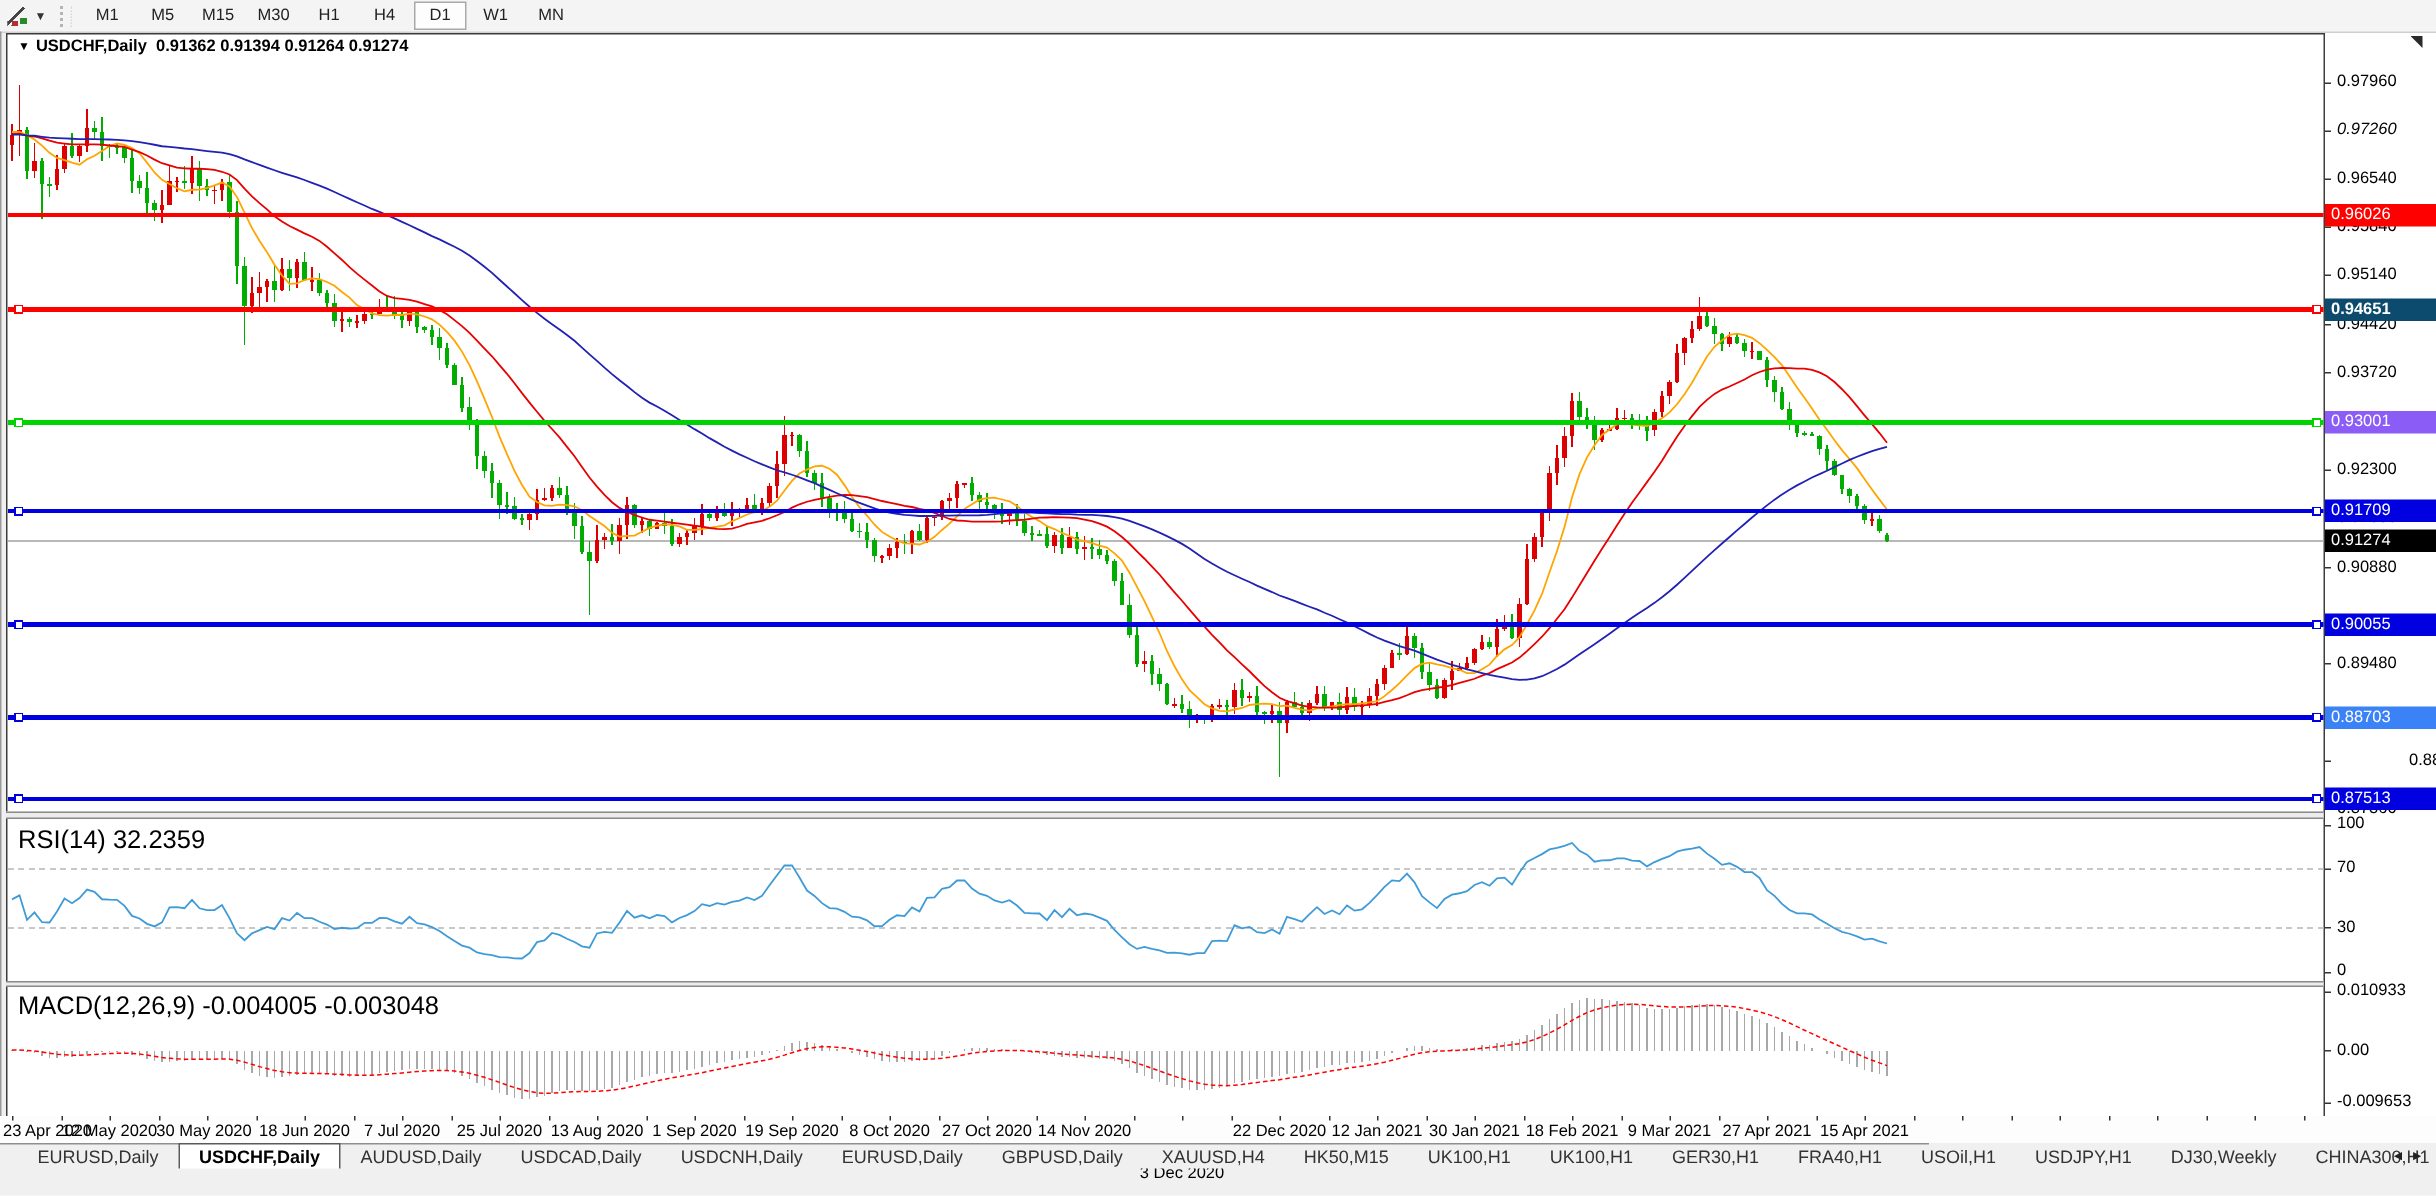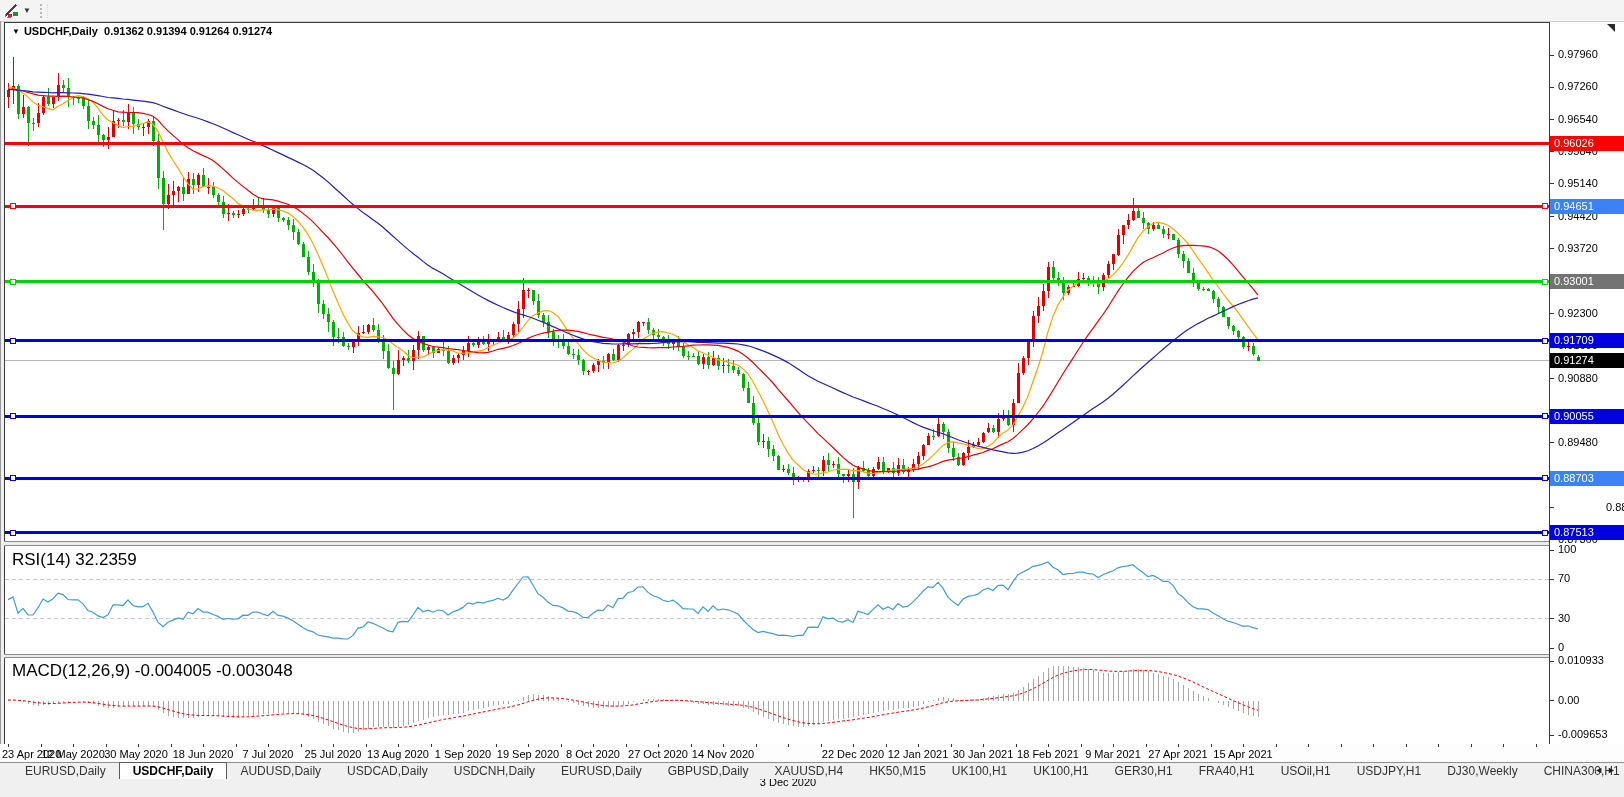--- a/index.html
+++ b/index.html
@@ -40,21 +40,21 @@
   .hline-label{position:absolute;left:1550px;width:70px;height:15px;line-height:15px;
                font-size:11px;color:#fff;padding-left:4px;z-index:5;}
 
   
   .date-axis{position:absolute;left:0;top:744px;width:1624px;height:18px;background:#fdfdfd;}
   .dtick{position:absolute;top:0;width:1px;height:3px;background:#333;}
   .dlabel{position:absolute;top:4px;font-size:11px;color:#000;white-space:nowrap;transform:translateX(-50%);}
   .dlabel.first{transform:none;}
 
   
-  .tabbar{position:absolute;left:0;top:762px;width:1624px;height:17px;background:#f0f0f0;
+  .tabbar{position:absolute;left:0;top:762px;width:1286px;height:17px;background:#f0f0f0;
           border-top:1px solid #8f8f8f;display:flex;align-items:stretch;padding-left:12px;box-sizing:border-box;}
   .tab{font-size:12px;color:#333;line-height:16px;padding:0 13px;white-space:nowrap;cursor:default;}
   .tab.active{background:#fff;border:1px solid #5a5a5a;border-bottom:none;font-weight:bold;color:#000;margin-top:-1px;line-height:17px;}
   .tabsep{width:1px;background:#adadad;margin:3px 0;}
   .tab-arrows{position:absolute;right:4px;top:765px;font-size:9px;color:#222;letter-spacing:4px;}
 </style>
 </head>
 <body>
 
 <div id="app">
@@ -63,20 +63,31 @@
     <div class="tool-group">
       <svg class="tool-icon" width="16" height="14" viewBox="0 0 16 14">
         <path d="M1 12 L10 3 M10 3 l2 -2" stroke="#444" stroke-width="1.5" fill="none"></path>
         <path d="M3 13 l4 0 M1 10 l0 3" stroke="#777" stroke-width="1" fill="none"></path>
         <rect x="9" y="8" width="5" height="4" fill="#2a8a2a"></rect>
         <rect x="4" y="10" width="4" height="3" fill="#b03030"></rect>
       </svg>
       <span class="dd-arrow">▼</span>
     </div>
     <div class="grip"></div>
+    <div style="display:flex" id="tfButtons">
+        <div class="tf-btn">M1</div>
+        <div class="tf-btn">M5</div>
+        <div class="tf-btn">M15</div>
+        <div class="tf-btn">M30</div>
+        <div class="tf-btn">H1</div>
+        <div class="tf-btn">H4</div>
+        <div class="tf-btn active">D1</div>
+        <div class="tf-btn">W1</div>
+        <div class="tf-btn">MN</div>
+      </div>
   </div>
 
   <div class="edge-line"></div>
   <div class="plot-frame"></div>
   <div class="axis-col"></div>
 
   <svg id="mainSvg" width="1544" height="519" viewBox="0 0 1544 519">
       <line x1="0" y1="338.6515344000002" x2="1544" y2="338.6515344000002" stroke="#b8b8b8" stroke-width="1"></line>
       <path d="M3 60.5V85.5M8 34.8V82.2M18 73.3V96.4M33 81.4V104.8M38 73.5V93.1M48 74.8V86.0M53 50.8V79.4M103 104.7V126.8M108 88.4V114.7M113 96.3V105.7M123 81.9V107.1M138 101.7V114.1M143 97.2V112.3M163 162.4V186.7M168 159.4V185.0M173 163.8V179.5M183 150.0V172.1M193 150.9V170.0M203 155.9V171.7M223 182.4V199.0M233 187.9V196.4M238 183.0V193.8M248 177.2V187.5M268 182.8V195.4M348 319.2V331.4M353 303.8V324.4M358 303.2V312.2M363 301.5V311.8M393 328.0V353.2M398 333.5V344.0M408 323.1V347.5M413 309.0V337.1M423 323.3V333.4M433 326.2V330.9M448 333.4V342.6M453 330.7V341.4M458 323.5V337.7M463 314.0V334.7M473 315.0V325.5M483 312.4V328.6M488 316.8V322.8M493 309.9V319.5M503 310.3V321.6M508 300.0V315.3M513 278.9V310.2M518 255.6V295.5M523 266.0V275.5M583 348.0V353.0M588 340.9V351.0M593 336.8V350.3M603 331.2V347.3M613 322.1V339.7M618 321.1V328.8M623 311.4V324.9M628 306.7V317.8M633 298.9V316.4M638 300.0V303.6M668 318.4V327.7M698 332.4V346.8M708 329.0V343.6M718 335.5V351.1M758 411.8V425.7M778 443.1V450.3M793 453.7V460.1M803 447.0V459.6M808 444.1V450.6M818 433.5V453.9M828 439.2V446.2M843 447.3V459.9M853 444.4V466.9M868 444.7V458.4M873 435.2V447.7M883 446.2V451.3M893 435.7V454.0M903 445.4V454.5M908 436.7V450.2M913 430.4V448.4M918 421.5V437.8M923 411.4V423.3M933 393.7V414.7M958 430.0V444.2M963 418.4V438.3M968 420.3V425.6M973 415.7V424.1M978 410.1V421.4M983 401.2V411.4M993 390.5V415.9M998 388.0V398.6M1008 376.8V409.5M1013 340.9V381.1M1018 333.5V352.8M1023 318.2V342.6M1028 288.6V325.4M1033 274.5V301.0M1038 262.4V289.4M1043 240.2V276.2M1063 263.3V272.5M1068 259.5V265.1M1073 249.7V264.8M1078 251.1V259.9M1098 250.5V268.7M1103 238.5V256.1M1108 231.5V247.6M1113 207.0V233.5M1118 202.9V221.6M1123 191.8V206.5M1128 176.1V198.5M1148 199.5V209.1M1163 206.2V217.0M1243 319.3V328.8" stroke="#dd0000" stroke-width="1" fill="none"></path>
       <path d="M13 62.4V97.0M23 83.6V124.0M28 96.0V109.1M43 66.4V83.6M58 58.4V70.7M63 56.0V85.1M68 74.1V83.1M73 74.0V80.7M78 74.2V86.7M83 77.1V106.9M88 94.6V107.3M93 92.8V120.1M98 111.5V125.1M118 88.4V104.3M128 85.1V111.9M133 97.3V108.4M148 94.4V123.6M153 112.2V167.1M158 149.4V208.1M178 155.3V179.1M188 151.3V172.2M198 146.2V165.0M208 160.1V175.5M213 171.3V182.5M218 173.9V195.9M228 189.1V196.0M243 185.4V190.9M253 175.4V183.3M258 175.6V190.5M263 183.0V196.4M273 184.4V199.8M278 195.3V200.0M283 194.6V207.8M288 196.8V218.1M293 206.9V223.2M298 220.0V234.9M303 229.0V252.9M308 242.4V264.7M313 257.1V290.8M318 278.4V296.6M323 286.4V310.0M328 298.0V323.9M333 306.0V320.9M338 309.6V324.6M343 320.6V328.0M368 296.3V309.8M373 301.9V321.4M378 313.4V337.2M383 322.3V347.0M388 338.7V387.7M403 327.5V341.1M418 313.9V329.7M428 324.2V335.5M438 320.2V333.9M443 324.2V341.9M468 318.0V325.0M478 313.6V322.6M498 307.6V318.3M528 267.6V282.7M533 272.3V295.9M538 291.0V304.7M543 293.3V315.9M548 307.3V323.6M553 313.0V325.6M558 311.8V326.8M563 317.0V332.9M568 326.8V336.8M573 326.7V343.1M578 336.5V352.8M598 334.0V347.3M608 327.3V338.7M643 295.9V311.8M648 306.2V318.8M653 306.8V318.9M658 313.9V324.1M663 313.2V327.0M673 313.9V328.5M678 320.5V335.5M683 328.9V338.4M688 331.1V335.0M693 328.9V343.4M703 329.8V347.4M713 332.9V347.6M723 336.5V350.8M728 338.2V350.9M733 344.7V354.1M738 350.5V368.9M743 360.2V381.2M748 374.2V403.0M753 393.1V422.8M763 414.8V434.8M768 423.2V438.5M773 433.4V448.3M783 441.6V453.2M788 445.3V463.3M798 456.6V460.4M813 444.6V456.3M823 430.9V448.8M833 435.0V458.2M838 452.2V460.7M848 446.0V496.1M858 439.2V450.0M863 446.2V456.3M878 435.1V452.1M888 440.1V456.1M898 436.6V451.8M928 406.7V418.2M938 399.7V416.6M943 406.5V430.8M948 420.1V438.5M953 430.9V444.2M988 402.9V410.9M1003 387.6V404.1M1048 239.2V260.8M1053 249.9V264.2M1058 255.4V278.1M1083 253.9V264.0M1088 254.0V264.7M1093 255.1V272.0M1133 185.1V196.2M1138 190.2V207.2M1143 199.9V211.8M1153 200.4V207.1M1158 204.2V216.0M1168 211.7V218.2M1173 216.0V236.2M1178 228.7V246.2M1183 236.0V251.4M1188 245.7V264.8M1193 260.5V269.4M1198 265.2V268.6M1203 266.2V268.8M1208 267.8V281.4M1213 274.7V291.2M1218 283.8V295.4M1223 294.6V307.3M1228 303.1V313.4M1233 307.6V318.4M1238 313.7V327.2M1248 321.2V333.6M1253 333.2V339.1" stroke="#00ad00" stroke-width="1" fill="none"></path>
@@ -123,21 +134,21 @@
   <svg id="macdSvg" width="1544" height="85" viewBox="0 0 1544 85">
       <path d="M3 42.5V41.8M8 42.5V41.8M13 42.5V43.4M18 42.5V44.3M23 42.5V46.0M28 42.5V47.3M33 42.5V47.6M38 42.5V46.8M43 42.5V46.5M48 42.5V45.8M53 42.5V44.5M58 42.5V43.6M63 42.5V43.5M68 42.5V43.4M73 42.5V43.4M78 42.5V43.8M83 42.5V45.1M88 42.5V46.3M93 42.5V47.9M98 42.5V49.4M103 42.5V50.2M108 42.5V49.8M113 42.5V49.4M118 42.5V49.1M123 42.5V48.1M128 42.5V48.1M133 42.5V48.1M138 42.5V48.1M143 42.5V47.7M148 42.5V48.6M153 42.5V51.5M158 42.5V55.3M163 42.5V57.6M168 42.5V59.0M173 42.5V59.7M178 42.5V60.4M183 42.5V59.8M188 42.5V59.6M193 42.5V58.5M198 42.5V58.3M203 42.5V57.9M208 42.5V57.9M213 42.5V58.3M218 42.5V59.1M223 42.5V59.4M228 42.5V59.7M233 42.5V59.6M238 42.5V59.0M243 42.5V58.4M248 42.5V57.5M253 42.5V56.5M258 42.5V56.0M263 42.5V55.6M268 42.5V54.9M273 42.5V54.7M278 42.5V54.6M283 42.5V54.7M288 42.5V55.1M293 42.5V56.0M298 42.5V57.4M303 42.5V59.2M308 42.5V61.0M313 42.5V63.7M318 42.5V66.2M323 42.5V68.4M328 42.5V70.7M333 42.5V72.3M338 42.5V73.7M343 42.5V74.5M348 42.5V74.5M353 42.5V73.5M358 42.5V72.4M363 42.5V70.7M368 42.5V69.3M373 42.5V68.6M378 42.5V68.5M383 42.5V69.1M388 42.5V69.6M393 42.5V68.9M398 42.5V67.9M403 42.5V67.0M408 42.5V65.4M413 42.5V63.0M418 42.5V61.7M423 42.5V60.3M428 42.5V59.3M433 42.5V58.2M438 42.5V57.2M443 42.5V57.0M448 42.5V56.4M453 42.5V55.6M458 42.5V54.5M463 42.5V53.1M468 42.5V52.0M473 42.5V50.8M478 42.5V49.9M483 42.5V48.9M488 42.5V48.0M493 42.5V47.0M498 42.5V46.4M503 42.5V45.5M508 42.5V44.1M513 42.5V42.1M518 42.5V39.3M523 42.5V37.2M528 42.5V36.2M533 42.5V36.5M538 42.5V37.2M543 42.5V38.4M548 42.5V39.9M553 42.5V41.2M558 42.5V42.5M563 42.5V44.0M568 42.5V45.3M573 42.5V46.5M578 42.5V48.2M583 42.5V49.4M588 42.5V49.9M593 42.5V50.0M598 42.5V50.0M603 42.5V49.4M608 42.5V49.3M613 42.5V48.1M618 42.5V47.2M623 42.5V45.7M628 42.5V44.3M633 42.5V42.7M638 42.5V41.3M643 42.5V40.8M648 42.5V40.7M653 42.5V40.8M658 42.5V41.2M663 42.5V41.6M668 42.5V41.9M673 42.5V42.4M678 42.5V43.3M683 42.5V44.1M688 42.5V44.7M693 42.5V45.6M698 42.5V45.8M703 42.5V46.5M708 42.5V46.5M713 42.5V47.0M718 42.5V47.3M723 42.5V47.5M728 42.5V47.9M733 42.5V48.3M738 42.5V49.5M743 42.5V51.3M748 42.5V53.9M753 42.5V57.0M758 42.5V59.2M763 42.5V61.2M768 42.5V63.0M773 42.5V65.1M778 42.5V66.4M783 42.5V67.4M788 42.5V68.4M793 42.5V68.7M798 42.5V68.7M803 42.5V67.9M808 42.5V67.0M813 42.5V66.0M818 42.5V64.2M823 42.5V63.0M828 42.5V61.7M833 42.5V61.1M838 42.5V60.5M843 42.5V59.7M848 42.5V59.4M853 42.5V58.1M858 42.5V57.1M863 42.5V56.4M868 42.5V55.3M873 42.5V53.9M878 42.5V53.2M883 42.5V52.3M888 42.5V51.9M893 42.5V50.9M898 42.5V50.4M903 42.5V49.9M908 42.5V49.0M913 42.5V47.7M918 42.5V46.0M923 42.5V43.9M928 42.5V42.4M933 42.5V40.4M938 42.5V39.4M943 42.5V39.6M948 42.5V40.4M953 42.5V41.6M958 42.5V41.8M963 42.5V41.5M968 42.5V41.2M973 42.5V40.7M978 42.5V39.8M983 42.5V38.9M988 42.5V38.4M993 42.5V37.3M998 42.5V36.4M1003 42.5V36.2M1008 42.5V34.7M1013 42.5V31.7M1018 42.5V28.6M1023 42.5V25.3M1028 42.5V21.2M1033 42.5V17.7M1038 42.5V14.2M1043 42.5V10.4M1048 42.5V8.4M1053 42.5V7.6M1058 42.5V7.9M1063 42.5V8.2M1068 42.5V8.8M1073 42.5V9.2M1078 42.5V9.8M1083 42.5V10.8M1088 42.5V12.0M1093 42.5V13.7M1098 42.5V14.5M1103 42.5V14.8M1108 42.5V14.8M1113 42.5V13.9M1118 42.5V12.8M1123 42.5V12.0M1128 42.5V11.1M1133 42.5V11.3M1138 42.5V12.0M1143 42.5V13.4M1148 42.5V14.5M1153 42.5V15.9M1158 42.5V17.7M1163 42.5V19.4M1168 42.5V21.3M1173 42.5V23.9M1178 42.5V26.7M1183 42.5V29.7M1188 42.5V32.9M1193 42.5V35.9M1198 42.5V38.3M1203 42.5V40.4M1208 42.5V42.6M1213 42.5V44.8M1218 42.5V47.1M1223 42.5V49.4M1228 42.5V51.4M1233 42.5V53.3M1238 42.5V55.3M1243 42.5V56.7M1248 42.5V58.1M1253 42.5V59.4" stroke="#a8a8a8" stroke-width="1" fill="none"></path>
       <path d="M3 42.0L8 42.0L13 42.3L18 42.7L23 43.3L28 44.1L33 44.8L38 45.2L43 45.5L48 45.5L53 45.3L58 45.0L63 44.7L68 44.4L73 44.2L78 44.1L83 44.3L88 44.7L93 45.4L98 46.2L103 47.0L108 47.5L113 47.9L118 48.1L123 48.1L128 48.1L133 48.1L138 48.1L143 48.0L148 48.1L153 48.8L158 50.1L163 51.6L168 53.1L173 54.4L178 55.6L183 56.5L188 57.1L193 57.4L198 57.5L203 57.6L208 57.7L213 57.8L218 58.1L223 58.3L228 58.6L233 58.8L238 58.9L243 58.8L248 58.5L253 58.1L258 57.7L263 57.3L268 56.8L273 56.4L278 56.0L283 55.8L288 55.6L293 55.7L298 56.0L303 56.7L308 57.5L313 58.8L318 60.2L323 61.9L328 63.6L333 65.4L338 67.0L343 68.5L348 69.7L353 70.5L358 70.9L363 70.8L368 70.5L373 70.1L378 69.8L383 69.7L388 69.7L393 69.5L398 69.2L403 68.8L408 68.1L413 67.1L418 66.0L423 64.8L428 63.7L433 62.6L438 61.5L443 60.6L448 59.8L453 58.9L458 58.1L463 57.1L468 56.0L473 55.0L478 54.0L483 53.0L488 52.0L493 51.0L498 50.1L503 49.2L508 48.2L513 46.9L518 45.4L523 43.8L528 42.3L533 41.1L538 40.3L543 39.9L548 39.9L553 40.2L558 40.6L563 41.3L568 42.1L573 43.0L578 44.0L583 45.1L588 46.0L593 46.8L598 47.5L603 47.9L608 48.1L613 48.1L618 47.9L623 47.5L628 46.9L633 46.0L638 45.1L643 44.2L648 43.5L653 43.0L658 42.6L663 42.4L668 42.3L673 42.3L678 42.5L683 42.8L688 43.2L693 43.7L698 44.1L703 44.6L708 45.0L713 45.4L718 45.8L723 46.1L728 46.5L733 46.8L738 47.4L743 48.2L748 49.3L753 50.8L758 52.5L763 54.2L768 56.0L773 57.8L778 59.5L783 61.1L788 62.6L793 63.8L798 64.8L803 65.4L808 65.7L813 65.8L818 65.5L823 65.0L828 64.3L833 63.7L838 63.0L843 62.4L848 61.8L853 61.0L858 60.2L863 59.5L868 58.6L873 57.7L878 56.8L883 55.9L888 55.1L893 54.2L898 53.5L903 52.8L908 52.0L913 51.1L918 50.1L923 48.9L928 47.6L933 46.1L938 44.8L943 43.8L948 43.1L953 42.8L958 42.6L963 42.4L968 42.1L973 41.9L978 41.4L983 40.9L988 40.4L993 39.8L998 39.1L1003 38.5L1008 37.8L1013 36.6L1018 35.0L1023 33.0L1028 30.7L1033 28.1L1038 25.3L1043 22.3L1048 19.5L1053 17.1L1058 15.3L1063 13.9L1068 12.9L1073 12.1L1078 11.7L1083 11.5L1088 11.6L1093 12.0L1098 12.5L1103 13.0L1108 13.3L1113 13.4L1118 13.3L1123 13.1L1128 12.7L1133 12.4L1138 12.3L1143 12.5L1148 12.9L1153 13.5L1158 14.4L1163 15.4L1168 16.6L1173 18.0L1178 19.8L1183 21.8L1188 24.0L1193 26.4L1198 28.8L1203 31.1L1208 33.4L1213 35.7L1218 37.9L1223 40.2L1228 42.5L1233 44.6L1238 46.8L1243 48.8L1248 50.6L1253 52.4" stroke="#ff0000" stroke-width="1" fill="none" stroke-dasharray="3 2" shape-rendering="auto"></path>
     </svg>
   <div class="pane-label" style="top:661px;">MACD(12,26,9) -0.004005 -0.003048</div>
 
   <div id="axisOverlay">
       <div class="ptick" style="top:54.5px;"></div>
       <div class="plabel" style="top:48.0px;">0.97960</div>
       <div class="ptick" style="top:86.5px;"></div>
-      <div class="plabel" style="top:80.0px;">0.97260</div>
+      <div class="plabel" style="top:80.0px;font-style:italic;">0.97260</div>
       <div class="ptick" style="top:119.4px;"></div>
       <div class="plabel" style="top:112.9px;">0.96540</div>
       <div class="ptick" style="top:151.4px;"></div>
       <div class="plabel" style="top:144.9px;">0.95840</div>
       <div class="ptick" style="top:183.4px;"></div>
       <div class="plabel" style="top:176.9px;">0.95140</div>
       <div class="ptick" style="top:216.3px;"></div>
       <div class="plabel" style="top:209.8px;">0.94420</div>
       <div class="ptick" style="top:248.3px;"></div>
       <div class="plabel" style="top:241.8px;">0.93720</div>
@@ -147,22 +158,22 @@
       <div class="plabel" style="top:338.7px;">0.91600</div>
       <div class="ptick" style="top:378.2px;"></div>
       <div class="plabel" style="top:371.7px;">0.90880</div>
       <div class="ptick" style="top:442.2px;"></div>
       <div class="plabel" style="top:435.7px;">0.89480</div>
       <div class="ptick" style="top:507.1px;"></div>
       <div class="plabel" style="top:500.6px;padding-left:48px;">0.88060</div>
       <div class="ptick" style="top:539.1px;"></div>
       <div class="plabel" style="top:532.6px;">0.87360</div>
       <div class="hline-label" style="top:135.9px;background:#ff0000;">0.96026</div>
-      <div class="hline-label" style="top:198.8px;background:#3b82f6;">0.94651</div>
-      <div class="hline-label" style="top:274.2px;background:#737373;">0.93001</div>
+      <div class="hline-label" style="top:198.8px;background:#0c4a6e;font-weight:bold;">0.94651</div>
+      <div class="hline-label" style="top:274.2px;background:#8b5cf6;">0.93001</div>
       <div class="hline-label" style="top:333.3px;background:#0000e0;">0.91709</div>
       <div class="hline-label" style="top:408.9px;background:#0000e0;">0.90055</div>
       <div class="hline-label" style="top:470.7px;background:#3b82f6;">0.88703</div>
       <div class="hline-label" style="top:525.1px;background:#0000e0;">0.87513</div>
       <div class="hline-label" style="top:353.2px;background:#000000;">0.91274</div>
       <div class="ptick" style="top:549.5px;"></div>
       <div class="plabel" style="top:543.0px;">100</div>
       <div class="ptick" style="top:578.9px;"></div>
       <div class="plabel" style="top:572.4px;">70</div>
       <div class="ptick" style="top:618.1px;"></div>

